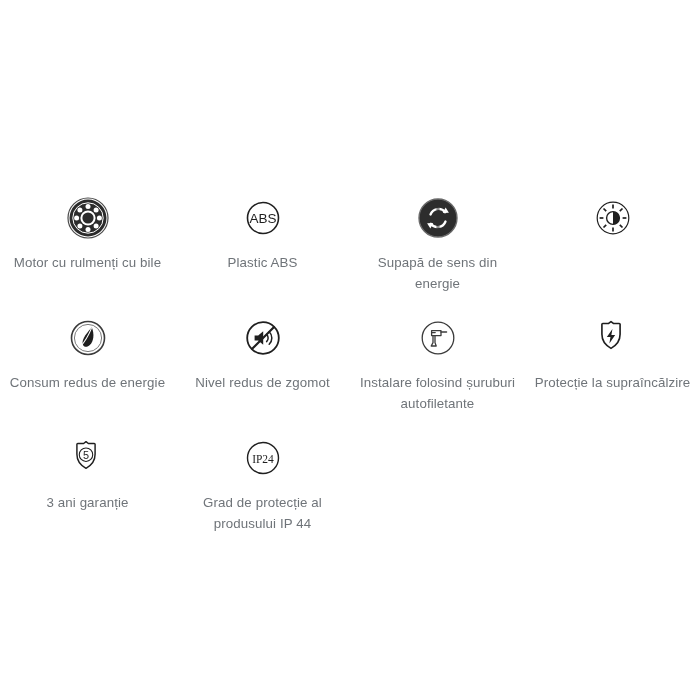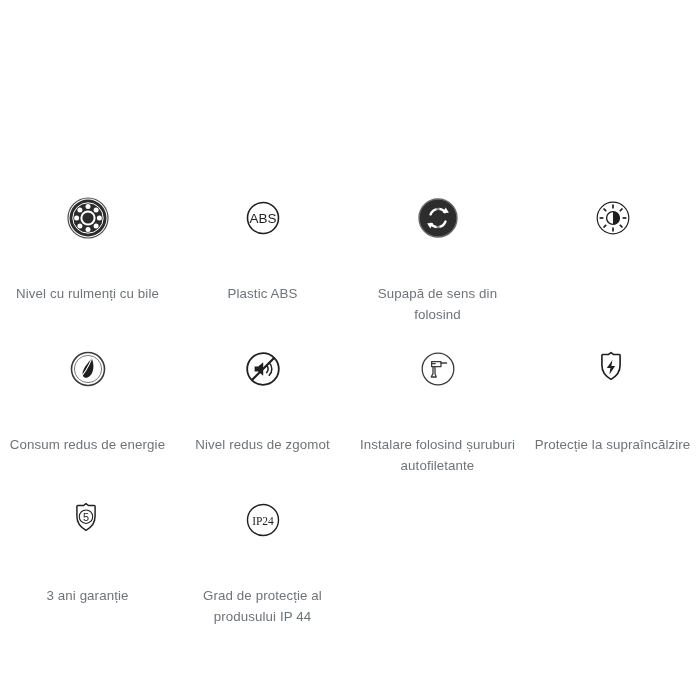--- a/index.html
+++ b/index.html
@@ -31,21 +31,20 @@
     width: 700px;
     row-gap: 22px;
   }
 
   .feature-cell {
     display: flex;
     flex-direction: column;
     align-items: center;
     box-sizing: border-box;
     padding: 0 6px;
-    gap: 31px;
   }
 
   .feature-icon {
     width: 44px;
     height: 44px;
     display: block;
     margin-bottom: 12px;
   }
   .feature-icon svg {
     display: block;
@@ -84,21 +83,21 @@
             <circle cx="30.1" cy="13.9" r="2.5"></circle>
             <circle cx="33.4" cy="22" r="2.5"></circle>
             <circle cx="30.1" cy="30.1" r="2.5"></circle>
             <circle cx="22" cy="33.4" r="2.5"></circle>
             <circle cx="13.9" cy="30.1" r="2.5"></circle>
             <circle cx="10.6" cy="22" r="2.5"></circle>
             <circle cx="13.9" cy="13.9" r="2.5"></circle>
           </g>
         </svg>
       </span>
-      <span class="feature-label">Nivel cu rulmenți cu bile</span>
+      <span class="feature-label">Motor cu rulmenți cu bile</span>
     </div>
 
     <div class="feature-cell">
       <span class="feature-icon">
         <svg viewBox="0 0 44 44">
           <circle cx="22" cy="22" r="15.5" fill="none" stroke="#1f1f1f" stroke-width="1.6"></circle>
           <text x="22" y="27.2" text-anchor="middle" font-family="Liberation Sans, sans-serif" font-size="13.5" fill="#1f1f1f">ABS</text>
         </svg>
       </span>
       <span class="feature-label">Plastic ABS</span>
@@ -113,21 +112,21 @@
             <path d="M14.5 18.5 A8.5 8.5 0 0 1 29.2 16.2"></path>
             <path d="M29.5 25.5 A8.5 8.5 0 0 1 14.8 27.8"></path>
           </g>
           <g fill="#ffffff">
             <path d="M29.6 11.6 l3.3 5.2 -6.0 0.3 z"></path>
             <path d="M14.4 32.4 l-3.3 -5.2 6.0 -0.3 z"></path>
           </g>
           <rect x="20.4" y="8" width="3.2" height="28" fill="#2d2d2d" opacity="0.55"></rect>
         </svg>
       </span>
-      <span class="feature-label">Supapă de sens din folosind</span>
+      <span class="feature-label">Supapă de sens din energie</span>
     </div>
 
     <div class="feature-cell">
       <span class="feature-icon">
         <svg viewBox="0 0 44 44">
           <circle cx="22" cy="22" r="15.8" fill="none" stroke="#1f1f1f" stroke-width="1.2"></circle>
           <g stroke="#1f1f1f" stroke-width="1.7" stroke-linecap="butt">
             <line x1="22" y1="8.6" x2="22" y2="12.4"></line>
             <line x1="31.5" y1="12.5" x2="28.8" y2="15.2"></line>
             <line x1="35.4" y1="22" x2="31.6" y2="22"></line>

